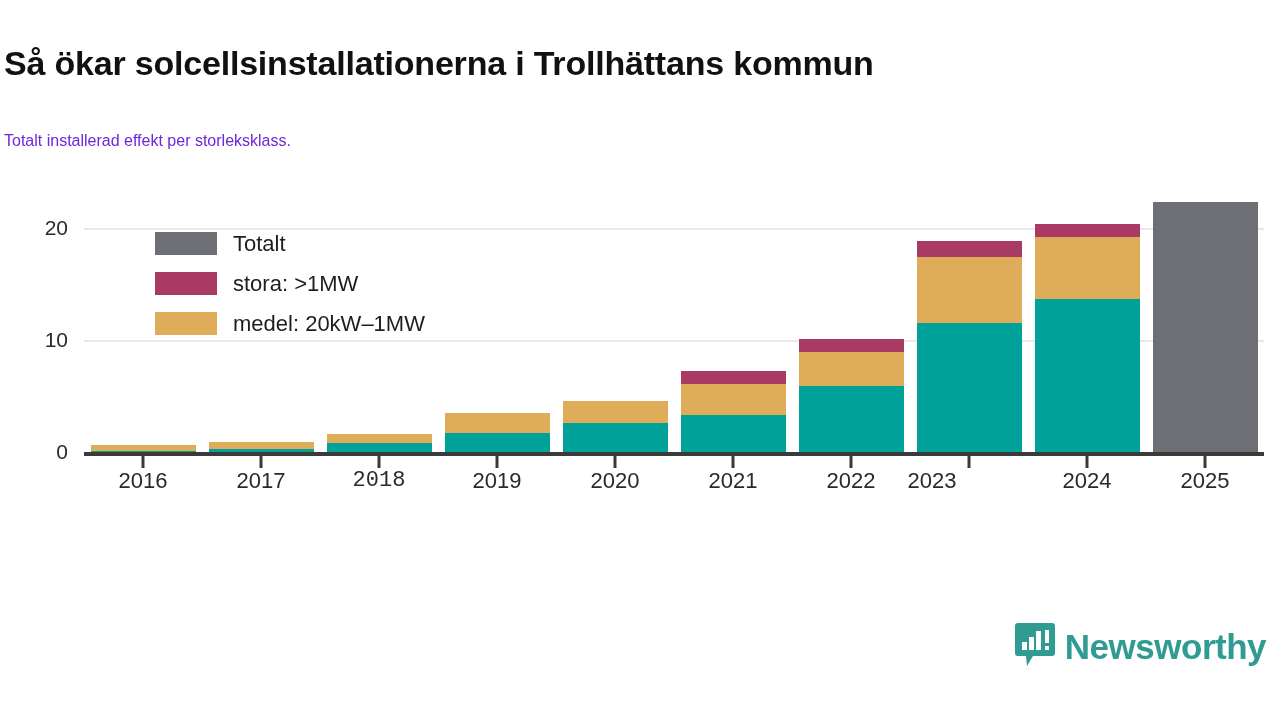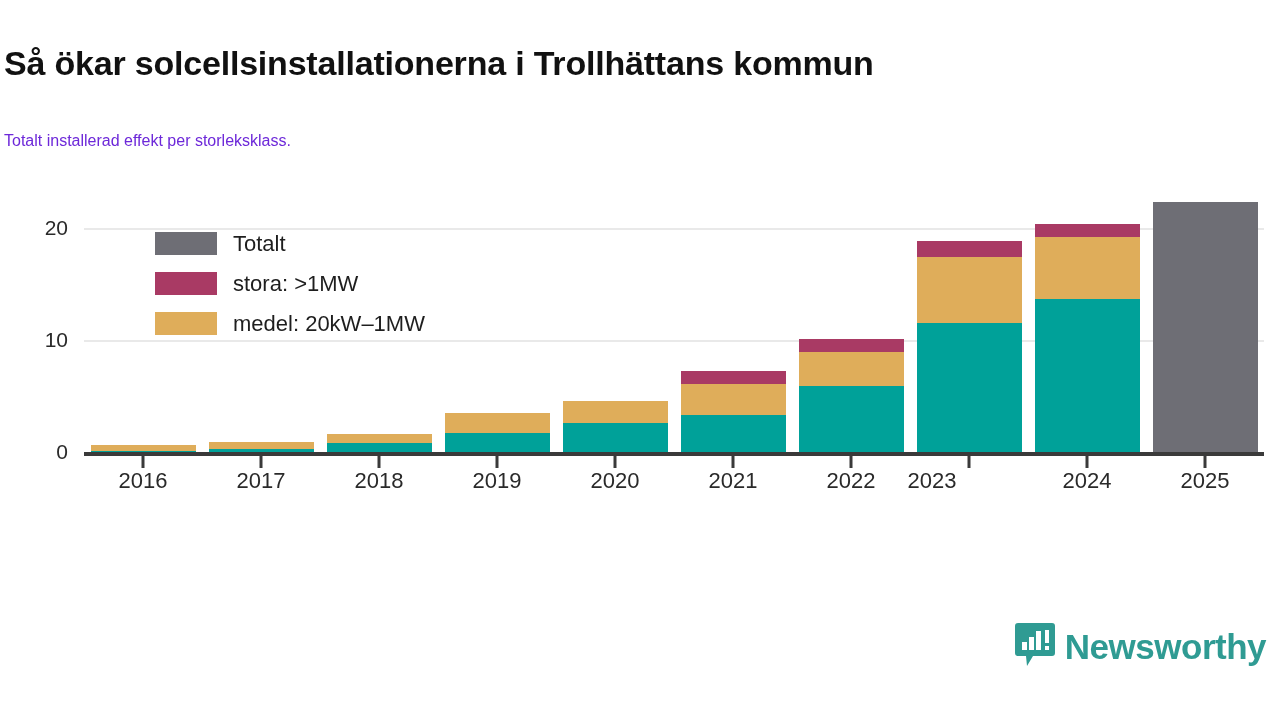--- a/index.html
+++ b/index.html
@@ -154,21 +154,21 @@
           <div class="seg" style="height: 249.76px; background: rgb(110, 110, 117);"></div>
         </div>
       </div>
     <div class="axis-baseline"></div>
     <div id="xaxis">
         <div class="xtickmark" style="left: 59px;"></div>
         <div class="xlabel" style="left: 59px;">2016</div>
         <div class="xtickmark" style="left: 177px;"></div>
         <div class="xlabel" style="left: 177px;">2017</div>
         <div class="xtickmark" style="left: 295px;"></div>
-        <div class="xlabel" style="left: 295px;">2018</div>
+        <div class="xlabel" style="left: 295px; font-family: Liberation Mono, monospace;">2018</div>
         <div class="xtickmark" style="left: 413px;"></div>
         <div class="xlabel" style="left: 413px;">2019</div>
         <div class="xtickmark" style="left: 531px;"></div>
         <div class="xlabel" style="left: 531px;">2020</div>
         <div class="xtickmark" style="left: 649px;"></div>
         <div class="xlabel" style="left: 649px;">2021</div>
         <div class="xtickmark" style="left: 767px;"></div>
         <div class="xlabel" style="left: 767px;">2022</div>
         <div class="xtickmark" style="left: 885px;"></div>
         <div class="xlabel" style="left: 848px;">2023</div>

